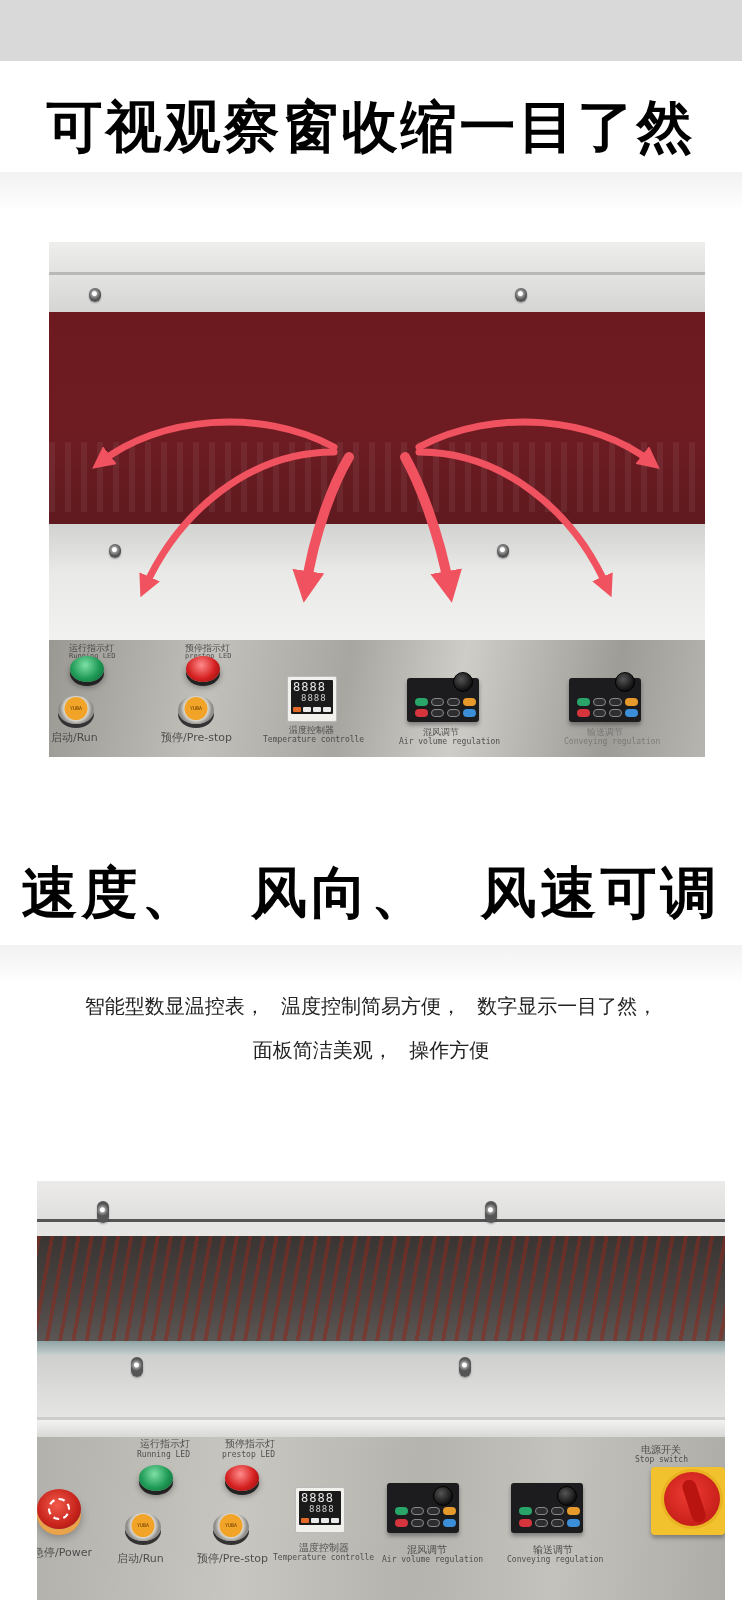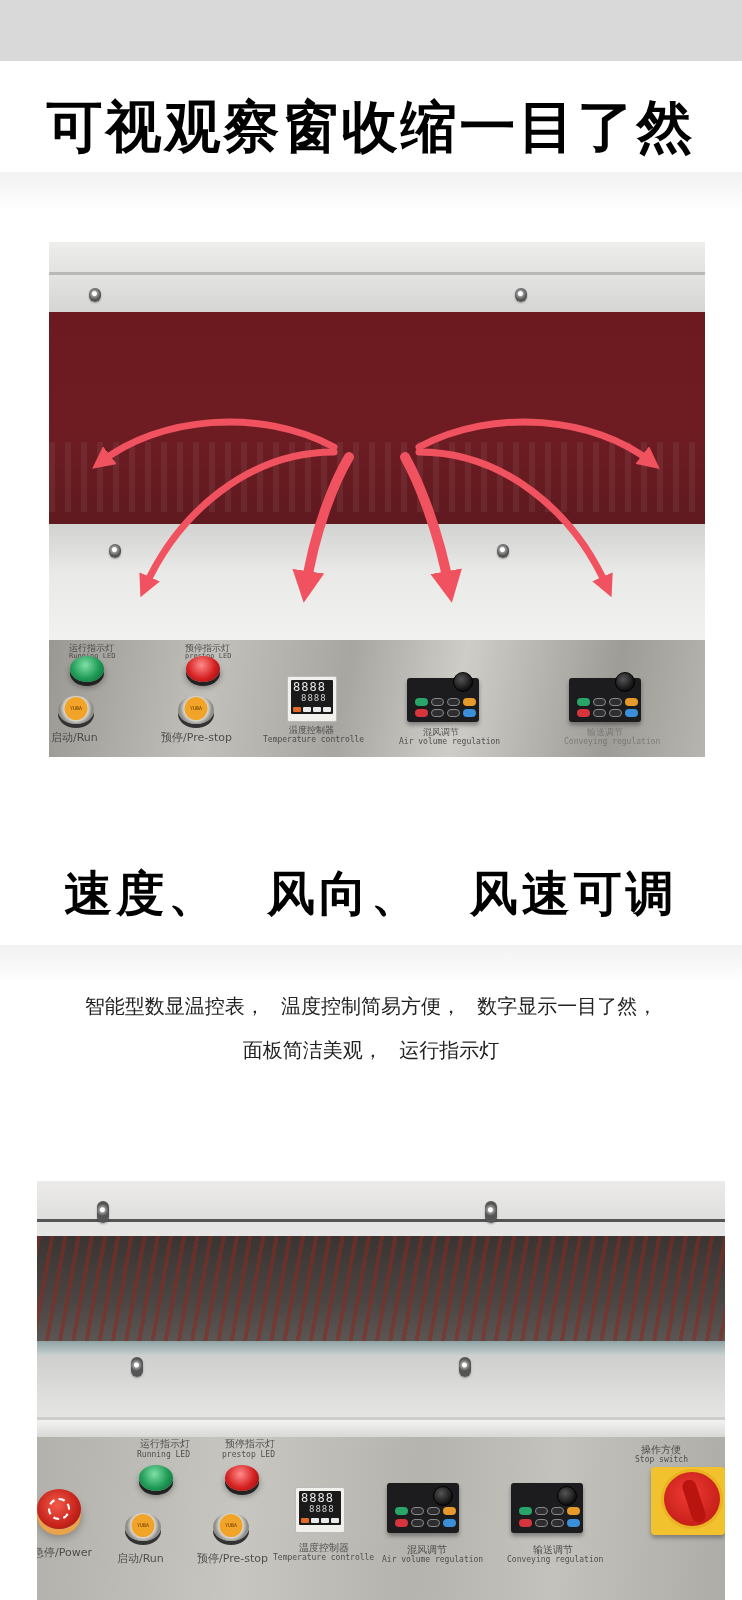--- a/index.html
+++ b/index.html
@@ -7,21 +7,21 @@
   body { position: relative; font-family: "DejaVu Sans", "Liberation Sans", sans-serif; color: #111; }
 
   .topbar { position: absolute; left: 0; top: 0; width: 742px; height: 61px; background: #d9d9d9; }
 
   .headline {
     position: absolute; left: 0; width: 742px; text-align: center;
     font-family: "DejaVu Sans", sans-serif; font-weight: bold; color: #000;
     letter-spacing: 4px; white-space: nowrap;
   }
   .h1 { top: 92px; font-size: 56px; line-height: 70px; letter-spacing: 3px; }
-  .h2 { top: 858px; font-size: 48px; line-height: 70px; word-spacing: 26px; }
+  .h2 { top: 858px; font-size: 56px; line-height: 70px; word-spacing: 26px; }
 
   .shade {
     position: absolute; left: 0; width: 742px; height: 40px;
     background: linear-gradient(to bottom, rgba(0,0,0,0.05), rgba(0,0,0,0));
   }
 
   .desc {
     position: absolute; left: 0; width: 742px; text-align: center;
     font-family: "DejaVu Sans", sans-serif; font-size: 20px; color: #222; line-height: 28px;
     white-space: nowrap; word-spacing: 10px;
@@ -196,21 +196,21 @@
     </div>
     <div class="plabel cn" style="left:538px;top:86px;font-size:9px;opacity:0.4;">输送调节</div>
     <div class="plabel" style="left:515px;top:97px;font-size:8px;opacity:0.4;">Conveying regulation</div>
   </div>
 </div>
 
 <h2 class="headline h2">速度、 风向、 风速可调</h2>
 <div class="shade" style="top:945px;"></div>
 
 <p class="desc" style="top:992px;">智能型数显温控表， 温度控制简易方便， 数字显示一目了然，</p>
-<p class="desc" style="top:1036px;">面板简洁美观， 运行指示灯</p>
+<p class="desc" style="top:1036px;">面板简洁美观， 操作方便</p>
 
 <div class="photo p2">
   <div class="hood-top"></div>
   <div class="rail"></div>
   <div class="rail2"></div>
   <div class="screw" style="left:60px;top:20px;height:22px;"></div>
   <div class="screw" style="left:448px;top:20px;height:22px;"></div>
   <div class="window"></div>
   <div class="glass-edge"></div>
   <div class="lower-frame"></div>
@@ -275,21 +275,21 @@
         <div class="kb k" style="left:40px;top:24px;"></div>
         <div class="kb o" style="left:56px;top:24px;"></div>
       <div class="kb r" style="left:8px;top:36px;"></div>
         <div class="kb k" style="left:24px;top:36px;"></div>
         <div class="kb k" style="left:40px;top:36px;"></div>
         <div class="kb b" style="left:56px;top:36px;"></div>
     </div>
     <div class="plabel cn" style="left:496px;top:106px;font-size:10px;">输送调节</div>
     <div class="plabel" style="left:470px;top:118px;font-size:8px;">Conveying regulation</div>
 
-    <div class="plabel cn" style="left:604px;top:6px;font-size:10px;">操作方便</div>
+    <div class="plabel cn" style="left:604px;top:6px;font-size:10px;">电源开关</div>
     <div class="plabel" style="left:598px;top:18px;font-size:8px;">Stop switch</div>
     <div class="powersw" style="left:614px;top:30px;">
       <div class="dial"></div>
       <div class="handle"></div>
     </div>
   </div>
 </div>
 <div class="white-right"></div>
 
 </body></html>

